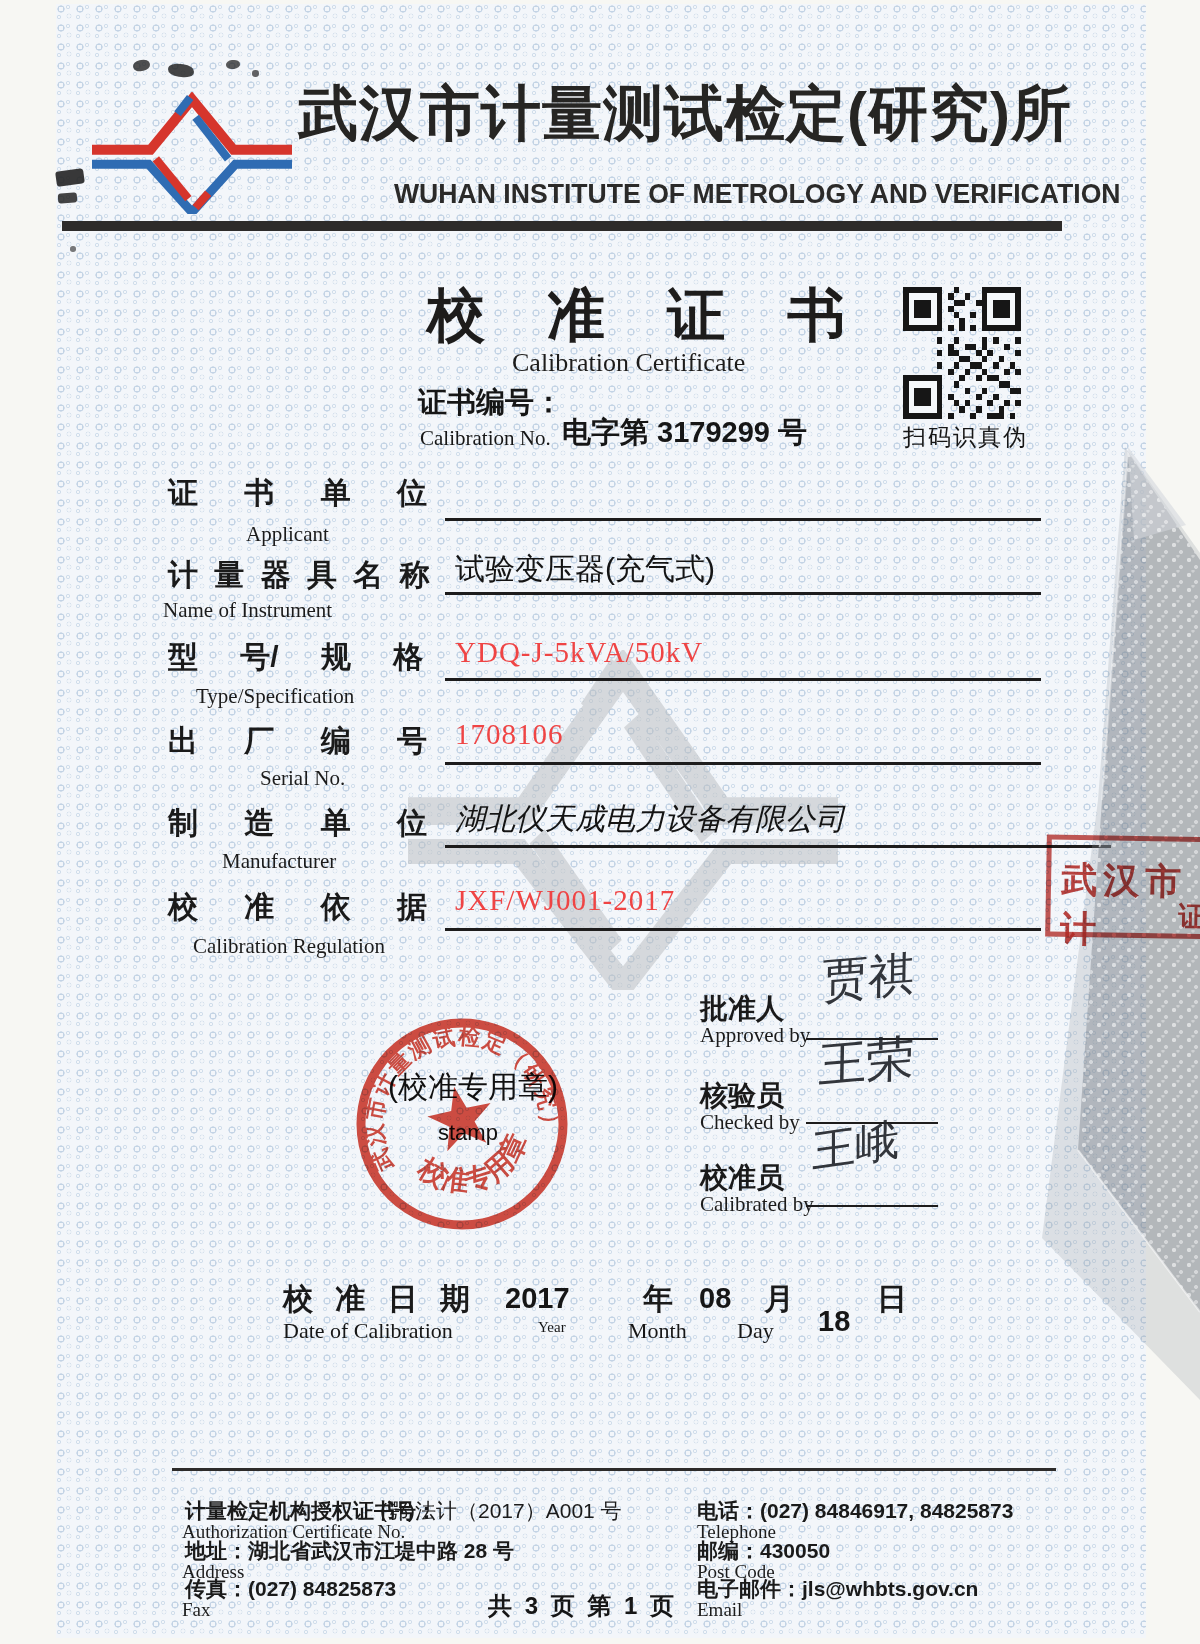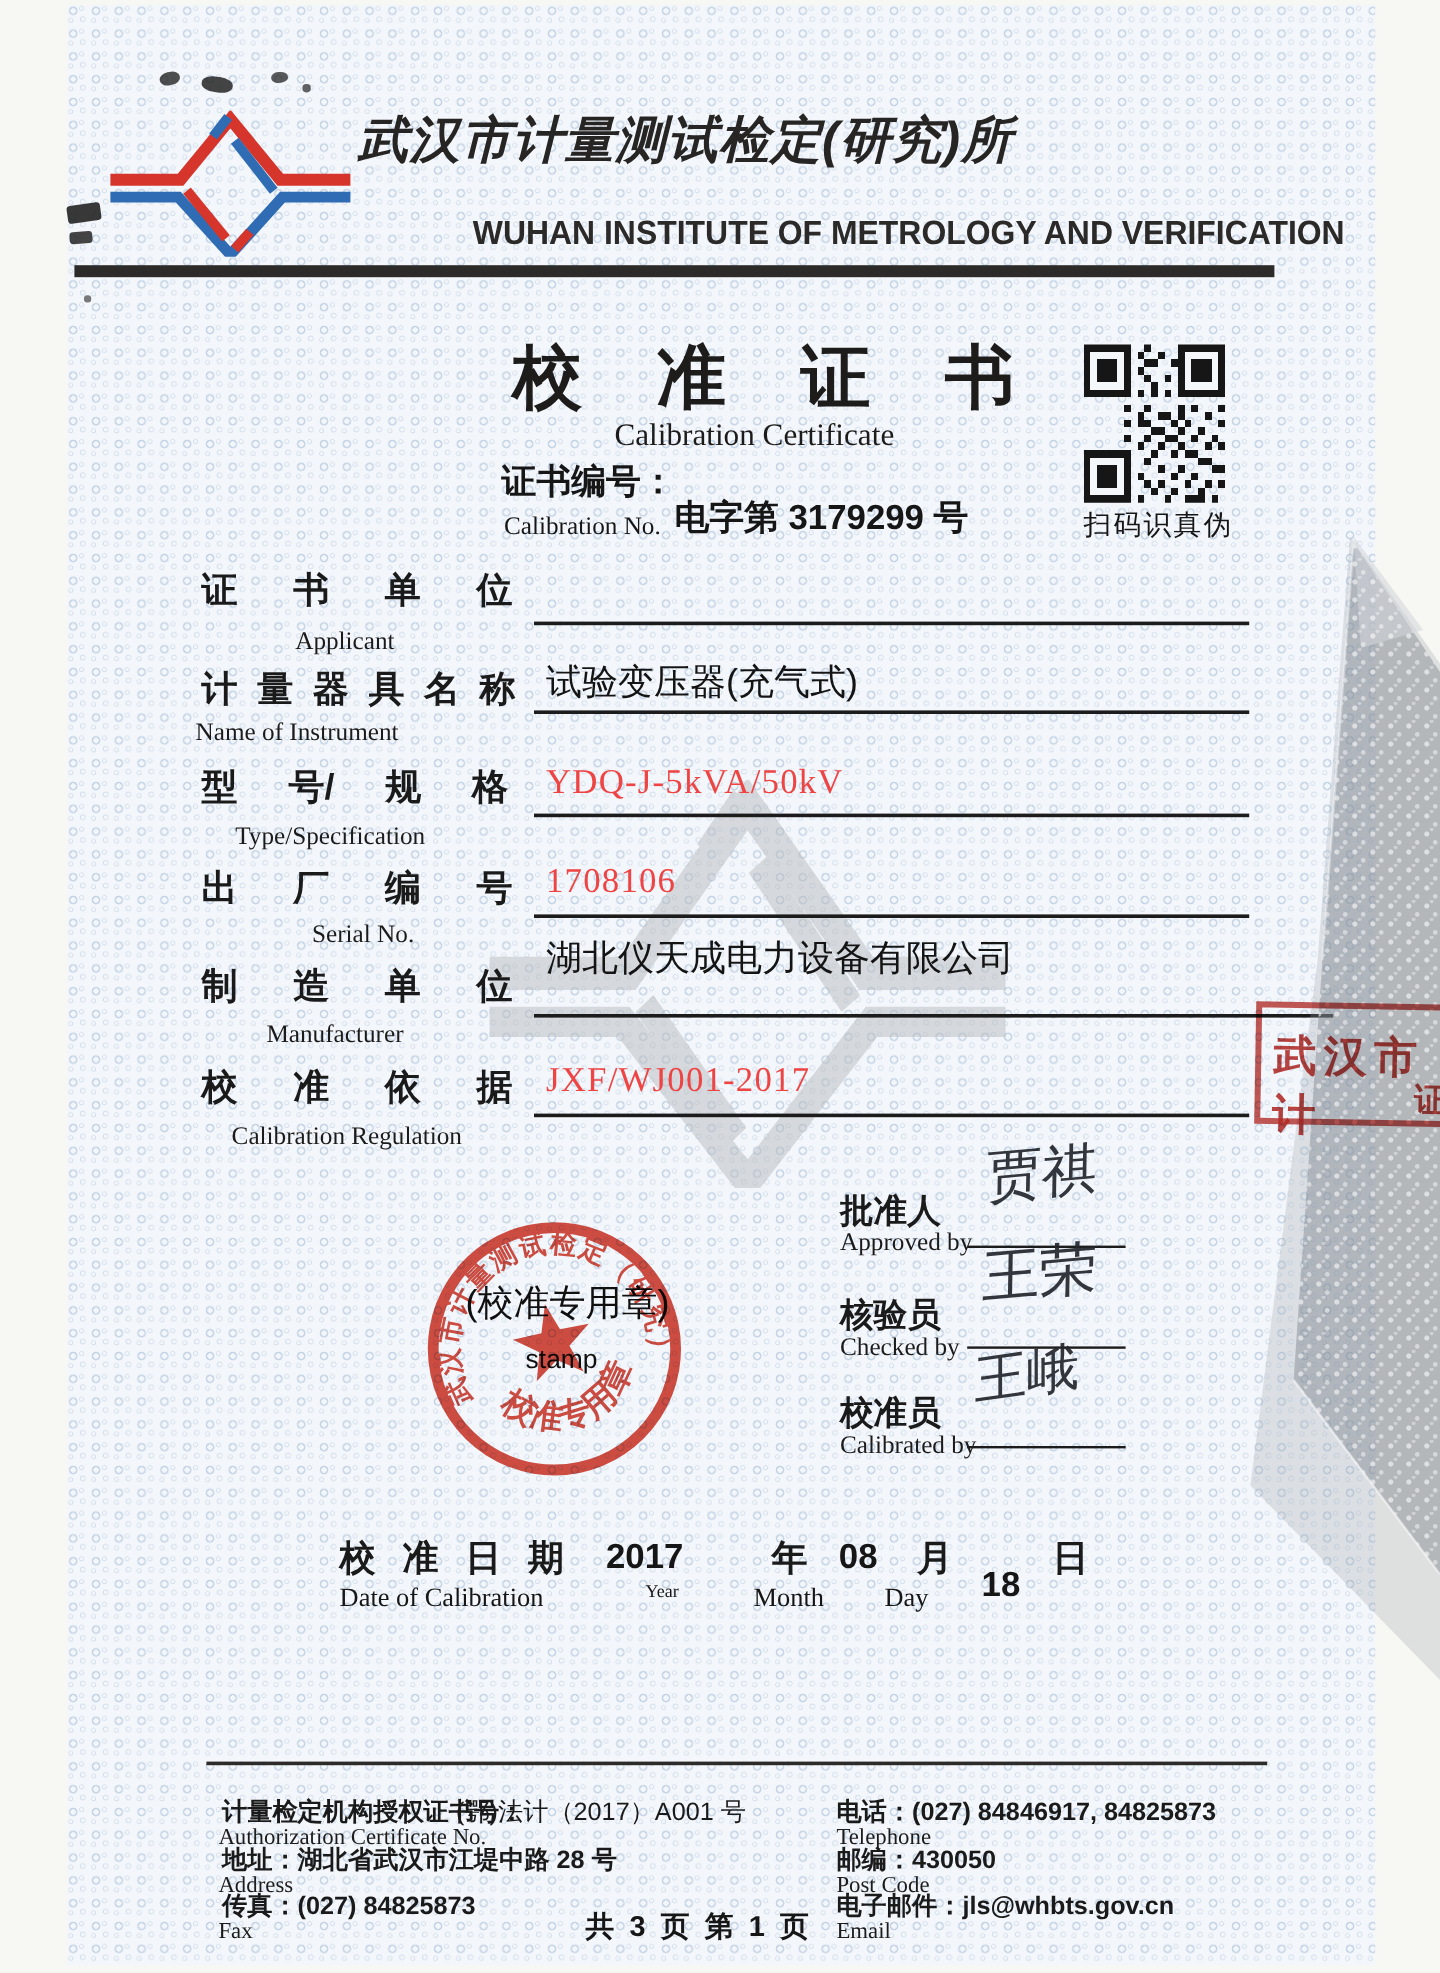--- a/index.html
+++ b/index.html
@@ -44,21 +44,21 @@
   <div class="page"></div>
 
   <svg class="abs" style="left:92px;top:92px;z-index:2;" width="200" height="122" viewBox="0 0 200 135">
     <polyline points="-14,64 54,64 100,8 146,64 216,64" fill="none" stroke="#d6352c" stroke-width="11"></polyline>
     <polyline points="-14,80 52,80 100,133 148,80 216,80" fill="none" stroke="#2f6cb3" stroke-width="10"></polyline>
     <line x1="84" y1="24" x2="98" y2="6" stroke="#2f6cb3" stroke-width="9"></line>
     <line x1="104" y1="28" x2="140" y2="74" stroke="#2f6cb3" stroke-width="9"></line>
     <line x1="60" y1="74" x2="96" y2="118" stroke="#d6352c" stroke-width="9"></line>
     <line x1="104" y1="128" x2="118" y2="112" stroke="#d6352c" stroke-width="9"></line>
   </svg>
-  <div class="abs cjk" style="left:298px;top:96px;font-size:42px;font-weight:700;letter-spacing:1px;color:#262523;z-index:2;font-style:italic;">武汉市计量测试检定(研究)所</div>
+  <div class="abs cjk" style="left:298px;top:84px;font-size:60px;font-weight:700;letter-spacing:1px;color:#262523;z-index:2;">武汉市计量测试检定(研究)所</div>
   <div class="abs" style="left:394px;top:180px;font-size:28px;font-weight:700;letter-spacing:0;color:#2b2a29;transform:scaleX(.95);transform-origin:left top;z-index:2;">WUHAN INSTITUTE OF METROLOGY AND VERIFICATION</div>
   <div class="rule" style="left:62px;top:221px;width:1000px;height:10px;z-index:2;"></div>
 
   <svg class="abs" style="left:408px;top:650px;opacity:.5;z-index:1;" width="430" height="340" viewBox="0 0 200 135" preserveAspectRatio="none">
     <polyline points="-14,64 54,64 100,8 146,64 216,64" fill="none" stroke="#b9bcbf" stroke-width="11"></polyline>
     <polyline points="-14,80 52,80 100,133 148,80 216,80" fill="none" stroke="#b9bcbf" stroke-width="10"></polyline>
     <line x1="84" y1="24" x2="98" y2="6" stroke="#b9bcbf" stroke-width="9"></line>
     <line x1="104" y1="28" x2="140" y2="74" stroke="#b9bcbf" stroke-width="9"></line>
     <line x1="60" y1="74" x2="96" y2="118" stroke="#b9bcbf" stroke-width="9"></line>
   </svg>
@@ -165,21 +165,21 @@
   <div class="abs f-value-lat" style="left:455px;top:638px;">YDQ-J-5kVA/50kV</div>
   <div class="fline" style="left:445px;top:678px;width:596px;z-index:2;"></div>
   <div class="abs en-serif f-en" style="left:196px;top:686px;">Type/Specification</div>
 
   <div class="abs cjk f-label" style="left:168px;top:726px;word-spacing:38px;">出 厂 编 号</div>
   <div class="abs f-value-lat" style="left:455px;top:720px;">1708106</div>
   <div class="fline" style="left:445px;top:762px;width:596px;z-index:2;"></div>
   <div class="abs en-serif f-en" style="left:260px;top:768px;">Serial No.</div>
 
   <div class="abs cjk f-label" style="left:168px;top:808px;word-spacing:38px;">制 造 单 位</div>
-  <div class="abs cjk f-value-cn" style="left:455px;top:784px;">湖北仪天成电力设备有限公司</div>
+  <div class="abs cjk f-value-cn" style="left:455px;top:804px;font-style:italic;">湖北仪天成电力设备有限公司</div>
   <div class="fline" style="left:445px;top:845px;width:666px;z-index:2;"></div>
   <div class="abs en-serif f-en" style="left:222px;top:851px;">Manufacturer</div>
 
   <div class="abs cjk f-label" style="left:168px;top:892px;word-spacing:38px;">校 准 依 据</div>
   <div class="abs f-value-lat" style="left:455px;top:886px;">JXF/WJ001-2017</div>
   <div class="fline" style="left:445px;top:928px;width:596px;z-index:2;"></div>
   <div class="abs en-serif f-en" style="left:193px;top:936px;">Calibration Regulation</div>
 
   <div class="abs cjk" style="left:388px;top:1072px;font-size:30px;color:#101010;z-index:2;">(校准专用章)</div>
   <div class="abs" style="left:438px;top:1122px;font-size:22px;color:#101010;z-index:2;">stamp</div>

